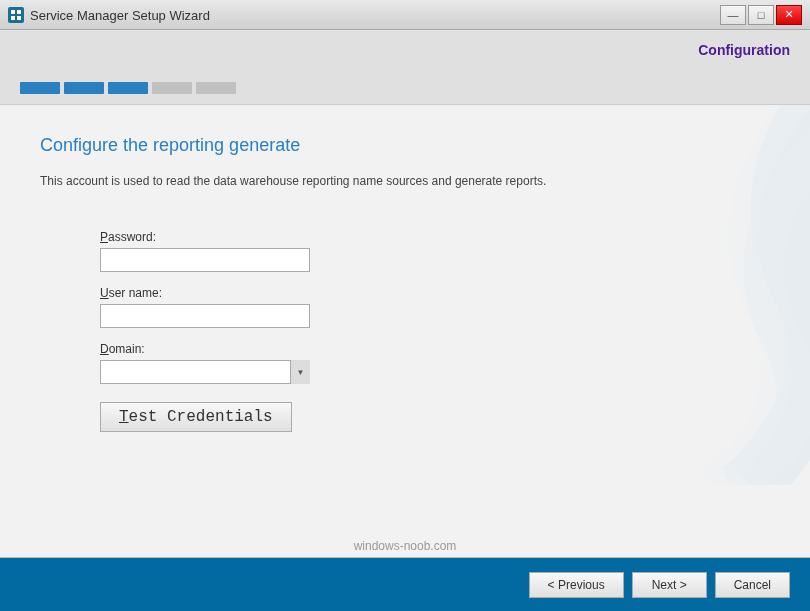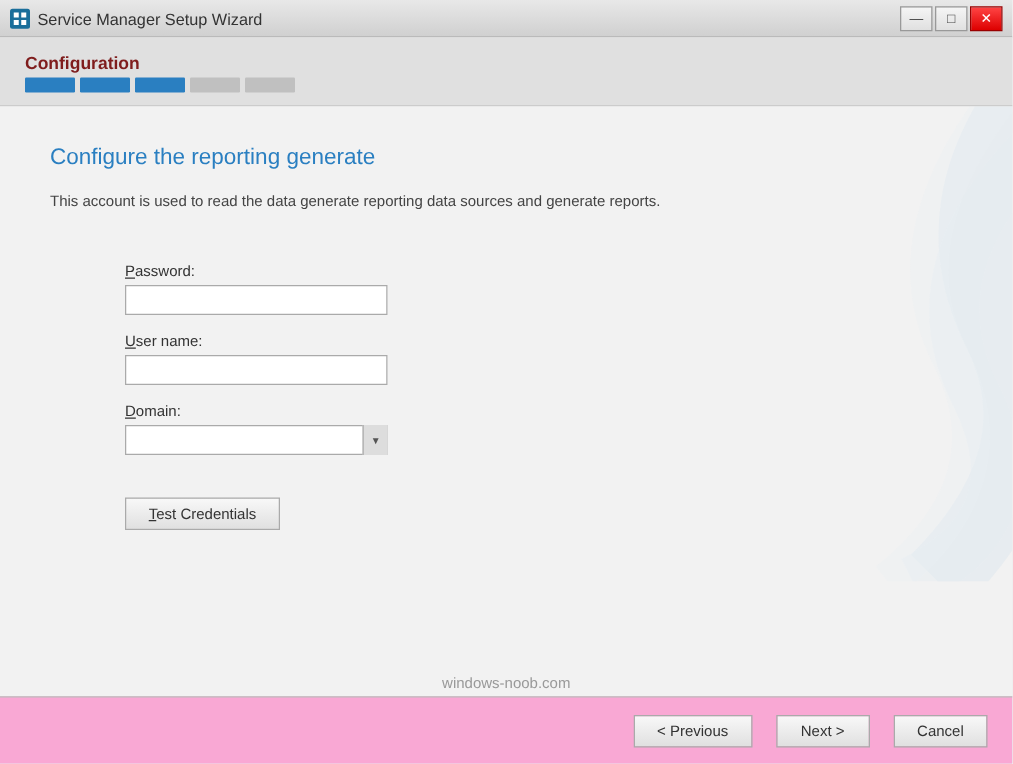--- a/index.html
+++ b/index.html
@@ -73,22 +73,23 @@
 
     
     .config-bar {
       background: #e0e0e0;
       padding: 12px 20px 10px 20px;
       border-bottom: 1px solid #ccc;
     }
     .config-title {
       font-size: 14px;
       font-weight: 600;
-      color: #7f1d1d;
-      margin-bottom: 4px;
+      color: #4c1d95;
+      margin-bottom: 24px;
+      text-align: right;
     }
     .progress-steps {
       display: flex;
       gap: 4px;
     }
     .step {
       height: 12px;
       width: 40px;
       border-radius: 1px;
     }
@@ -187,41 +188,41 @@
       border-left: 1px solid #aaa;
       display: flex;
       align-items: center;
       justify-content: center;
       pointer-events: none;
       font-size: 8px;
       color: #555;
     }
 
     .test-credentials-btn {
-      margin-top: 20px;
+      margin-top: 4px;
       padding: 5px 18px;
-      font-size: 12px;
-      font-family: Liberation Sans, sans-serif;
+      font-size: 16px;
+      font-family: Liberation Mono, monospace;
       background: linear-gradient(to bottom, #f8f8f8, #e0e0e0);
       border: 1px solid #aaa;
       cursor: pointer;
       color: #333;
     }
     .test-credentials-btn u { text-decoration: underline; }
 
     
     .wizard-footer {
-      background: #f9a8d4;
+      background: #0369a1;
       height: 54px;
       border-top: 1px solid #bbb;
       display: flex;
       align-items: center;
       justify-content: flex-end;
       padding: 0 20px;
-      gap: 19px;
+      gap: 8px;
     }
 
     .footer-btn {
       padding: 5px 18px;
       font-size: 12px;
       font-family: inherit;
       background: linear-gradient(to bottom, #f8f8f8, #e0e0e0);
       border: 1px solid #aaa;
       cursor: pointer;
       color: #333;
@@ -278,21 +279,21 @@
   <div class="wizard-content">
     <div class="main-area">
 
       <svg class="bg-swirl" viewBox="0 0 280 400">
         <path d="M280,0 Q200,100 250,200 Q300,300 200,400" stroke="#b0d0e8" stroke-width="60" fill="none" opacity="0.5"></path>
         <path d="M280,50 Q180,150 230,250 Q280,350 180,400" stroke="#c8e0f0" stroke-width="40" fill="none" opacity="0.4"></path>
         <path d="M260,0 Q160,120 210,220 Q260,320 160,400" stroke="#d8eaf8" stroke-width="30" fill="none" opacity="0.3"></path>
       </svg>
 
       <h2 class="page-heading">Configure the reporting generate</h2>
-      <p class="page-description">This account is used to read the data generate reporting data sources and generate reports.</p>
+      <p class="page-description">This account is used to read the data warehouse reporting name sources and generate reports.</p>
 
       <div class="form-section">
 
         <div class="form-group">
           <label class="form-label">
             <u>P</u>assword:
           </label>
           <input type="password" class="form-input" value="" style="">
         </div>
 

